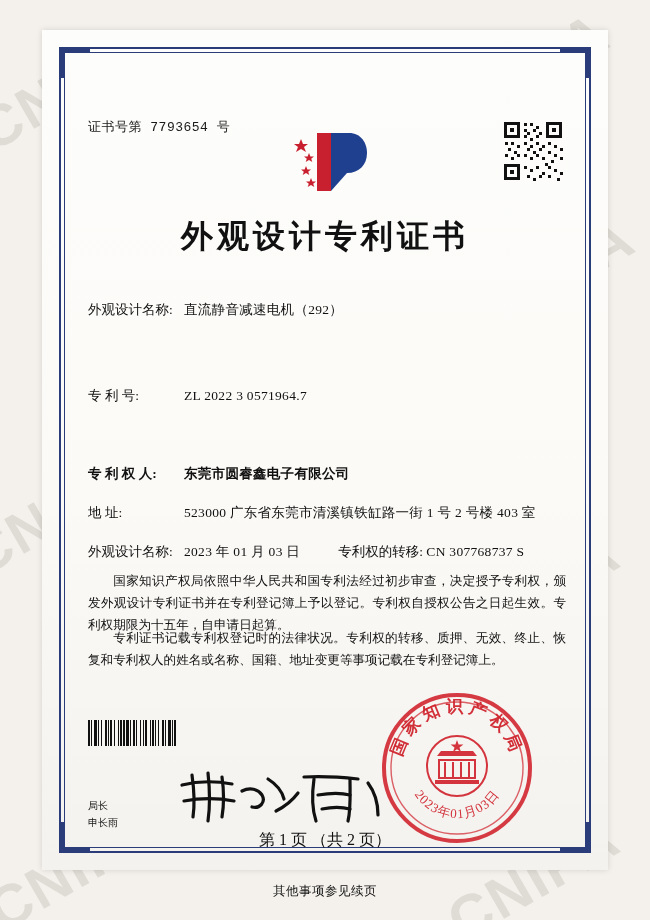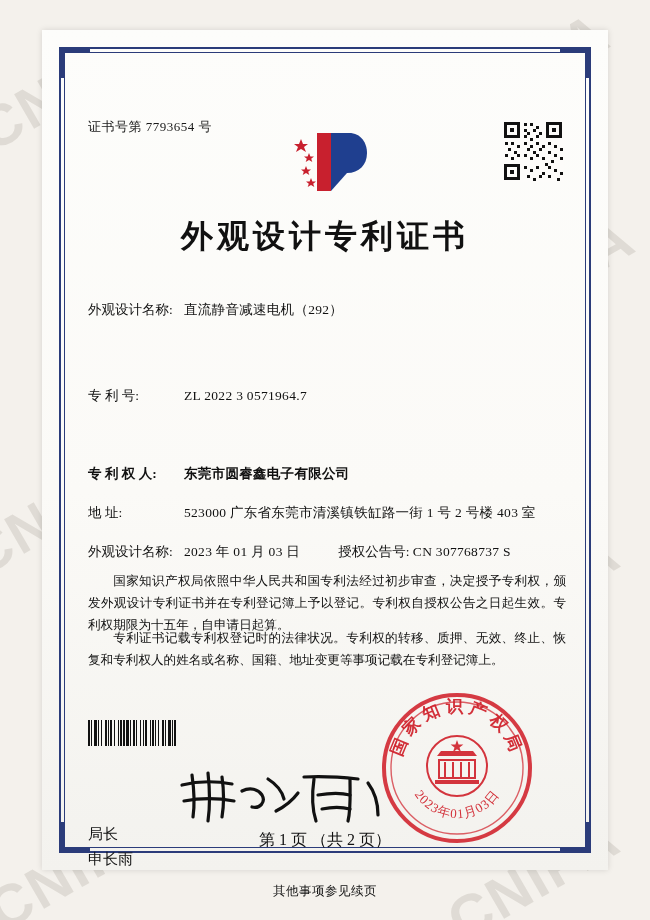--- a/index.html
+++ b/index.html
@@ -79,21 +79,21 @@
   }
 
   
   .cert-no {
     position: absolute;
     left: 46px;
     top: 88px;
     font-size: 13px;
     color: #1a1a1a;
     letter-spacing: 0.5px;
-    font-family: Liberation Serif, serif;
+    font-family: Liberation Mono, monospace;
   }
   .logo {
     position: absolute;
     left: 245px;
     top: 95px;
     width: 86px;
     height: 74px;
   }
   .qr {
     position: absolute;
@@ -172,22 +172,22 @@
   .barcode i {
     display: block;
     background: #111;
     height: 100%;
   }
 
   
   .sig-label {
     position: absolute;
     left: 46px;
-    top: 792px;
-    font-size: 15px;
+    top: 768px;
+    font-size: 10px;
     color: #111;
     line-height: 1.65;
   }
   .sig-script {
     position: absolute;
     left: 130px;
     top: 735px;
     width: 225px;
     height: 62px;
   }
@@ -346,21 +346,21 @@
     <div class="field f3">
       <span class="lbl">专 利 号:</span><span class="val">ZL 2022 3 0571964.7</span>
     </div>
     <div class="field f5">
       <span class="lbl">专 利 权 人:</span><span class="val">东莞市圆睿鑫电子有限公司</span>
     </div>
     <div class="field f6">
       <span class="lbl">地 址:</span><span class="val">523000 广东省东莞市清溪镇铁缸路一街 1 号 2 号楼 403 室</span>
     </div>
     <div class="field f7">
-      <span class="lbl">外观设计名称:</span><span class="val">2023 年 01 月 03 日</span><span class="val2-lbl">授权公告号:</span> <span class="val">CN 307768737 S</span>
+      <span class="lbl">外观设计名称:</span><span class="val">2023 年 01 月 03 日</span><span class="val2-lbl">专利权的转移:</span> <span class="val">CN 307768737 S</span>
     </div>
 
     <div class="para p1">国家知识产权局依照中华人民共和国专利法经过初步审查，决定授予专利权，颁发外观设计专利证书并在专利登记簿上予以登记。专利权自授权公告之日起生效。专利权期限为十五年，自申请日起算。</div>
     <div class="para p2">专利证书记载专利权登记时的法律状况。专利权的转移、质押、无效、终止、恢复和专利权人的姓名或名称、国籍、地址变更等事项记载在专利登记簿上。</div>
 
     <div class="barcode" id="barcode">
         <i style="width: 2px; background: rgb(17, 17, 17);"></i>
         <i style="width: 1px; background: transparent;"></i>
         <i style="width: 1px; background: rgb(17, 17, 17);"></i>
         <i style="width: 2px; background: transparent;"></i>

